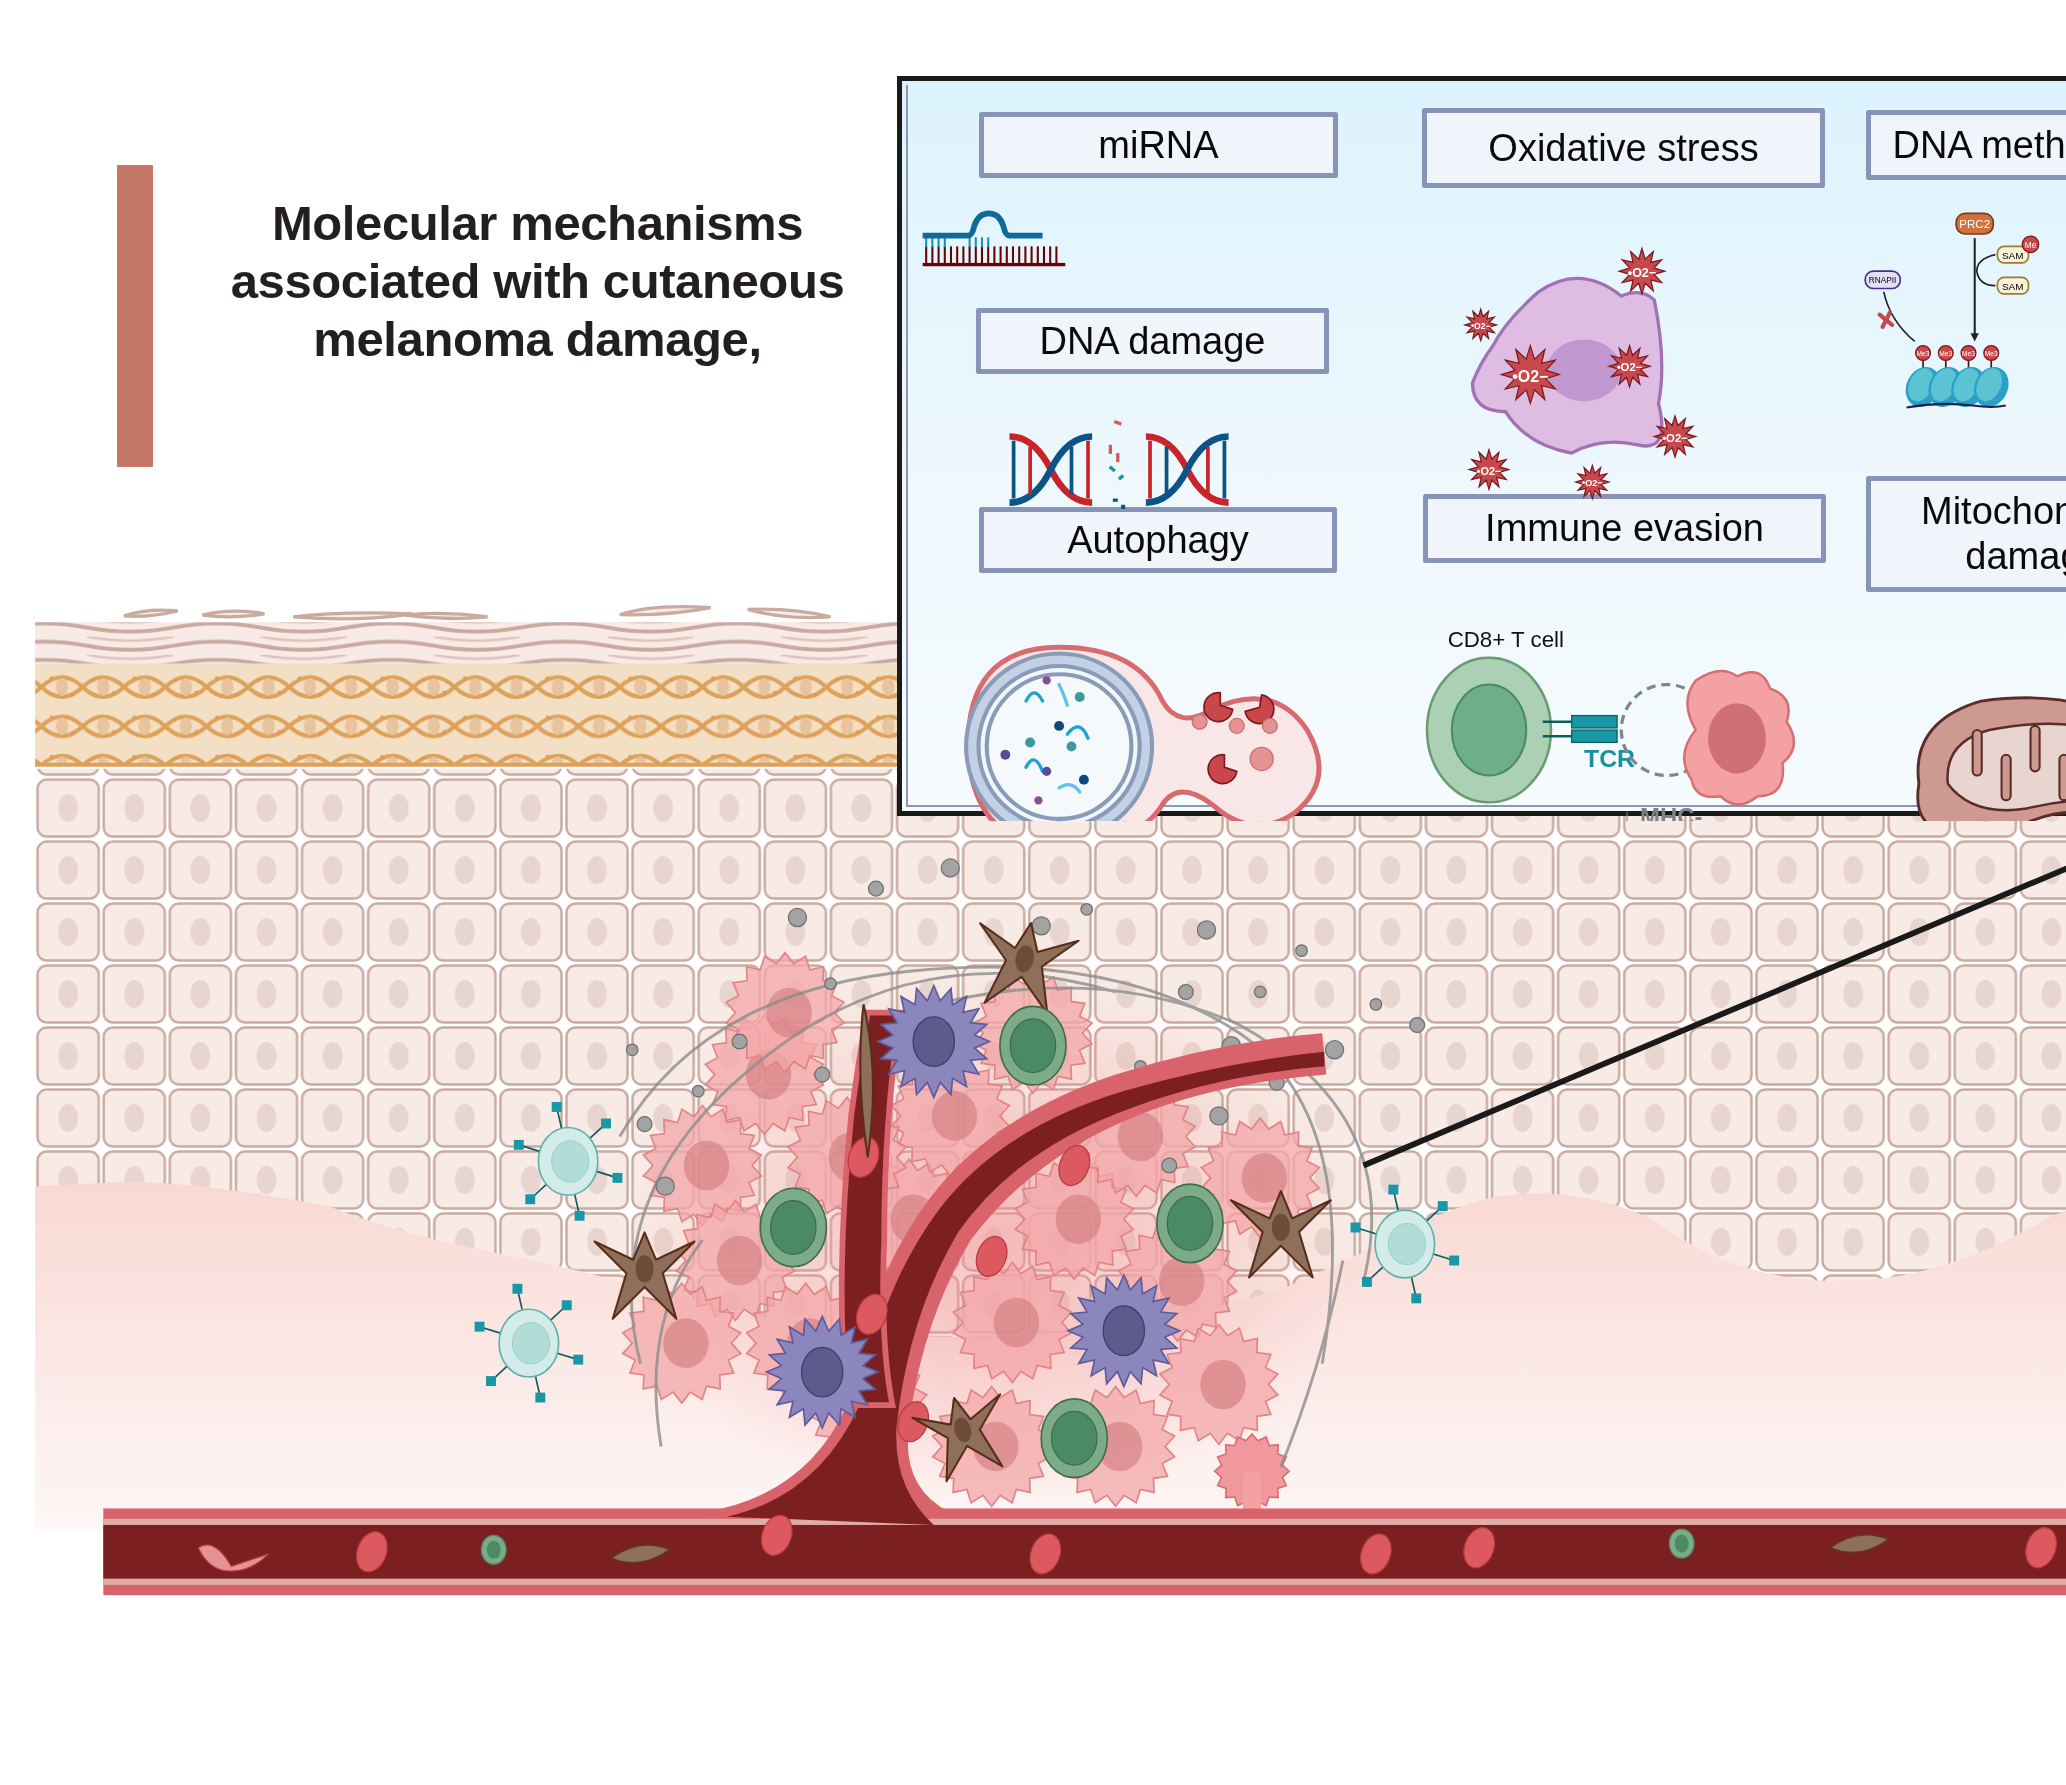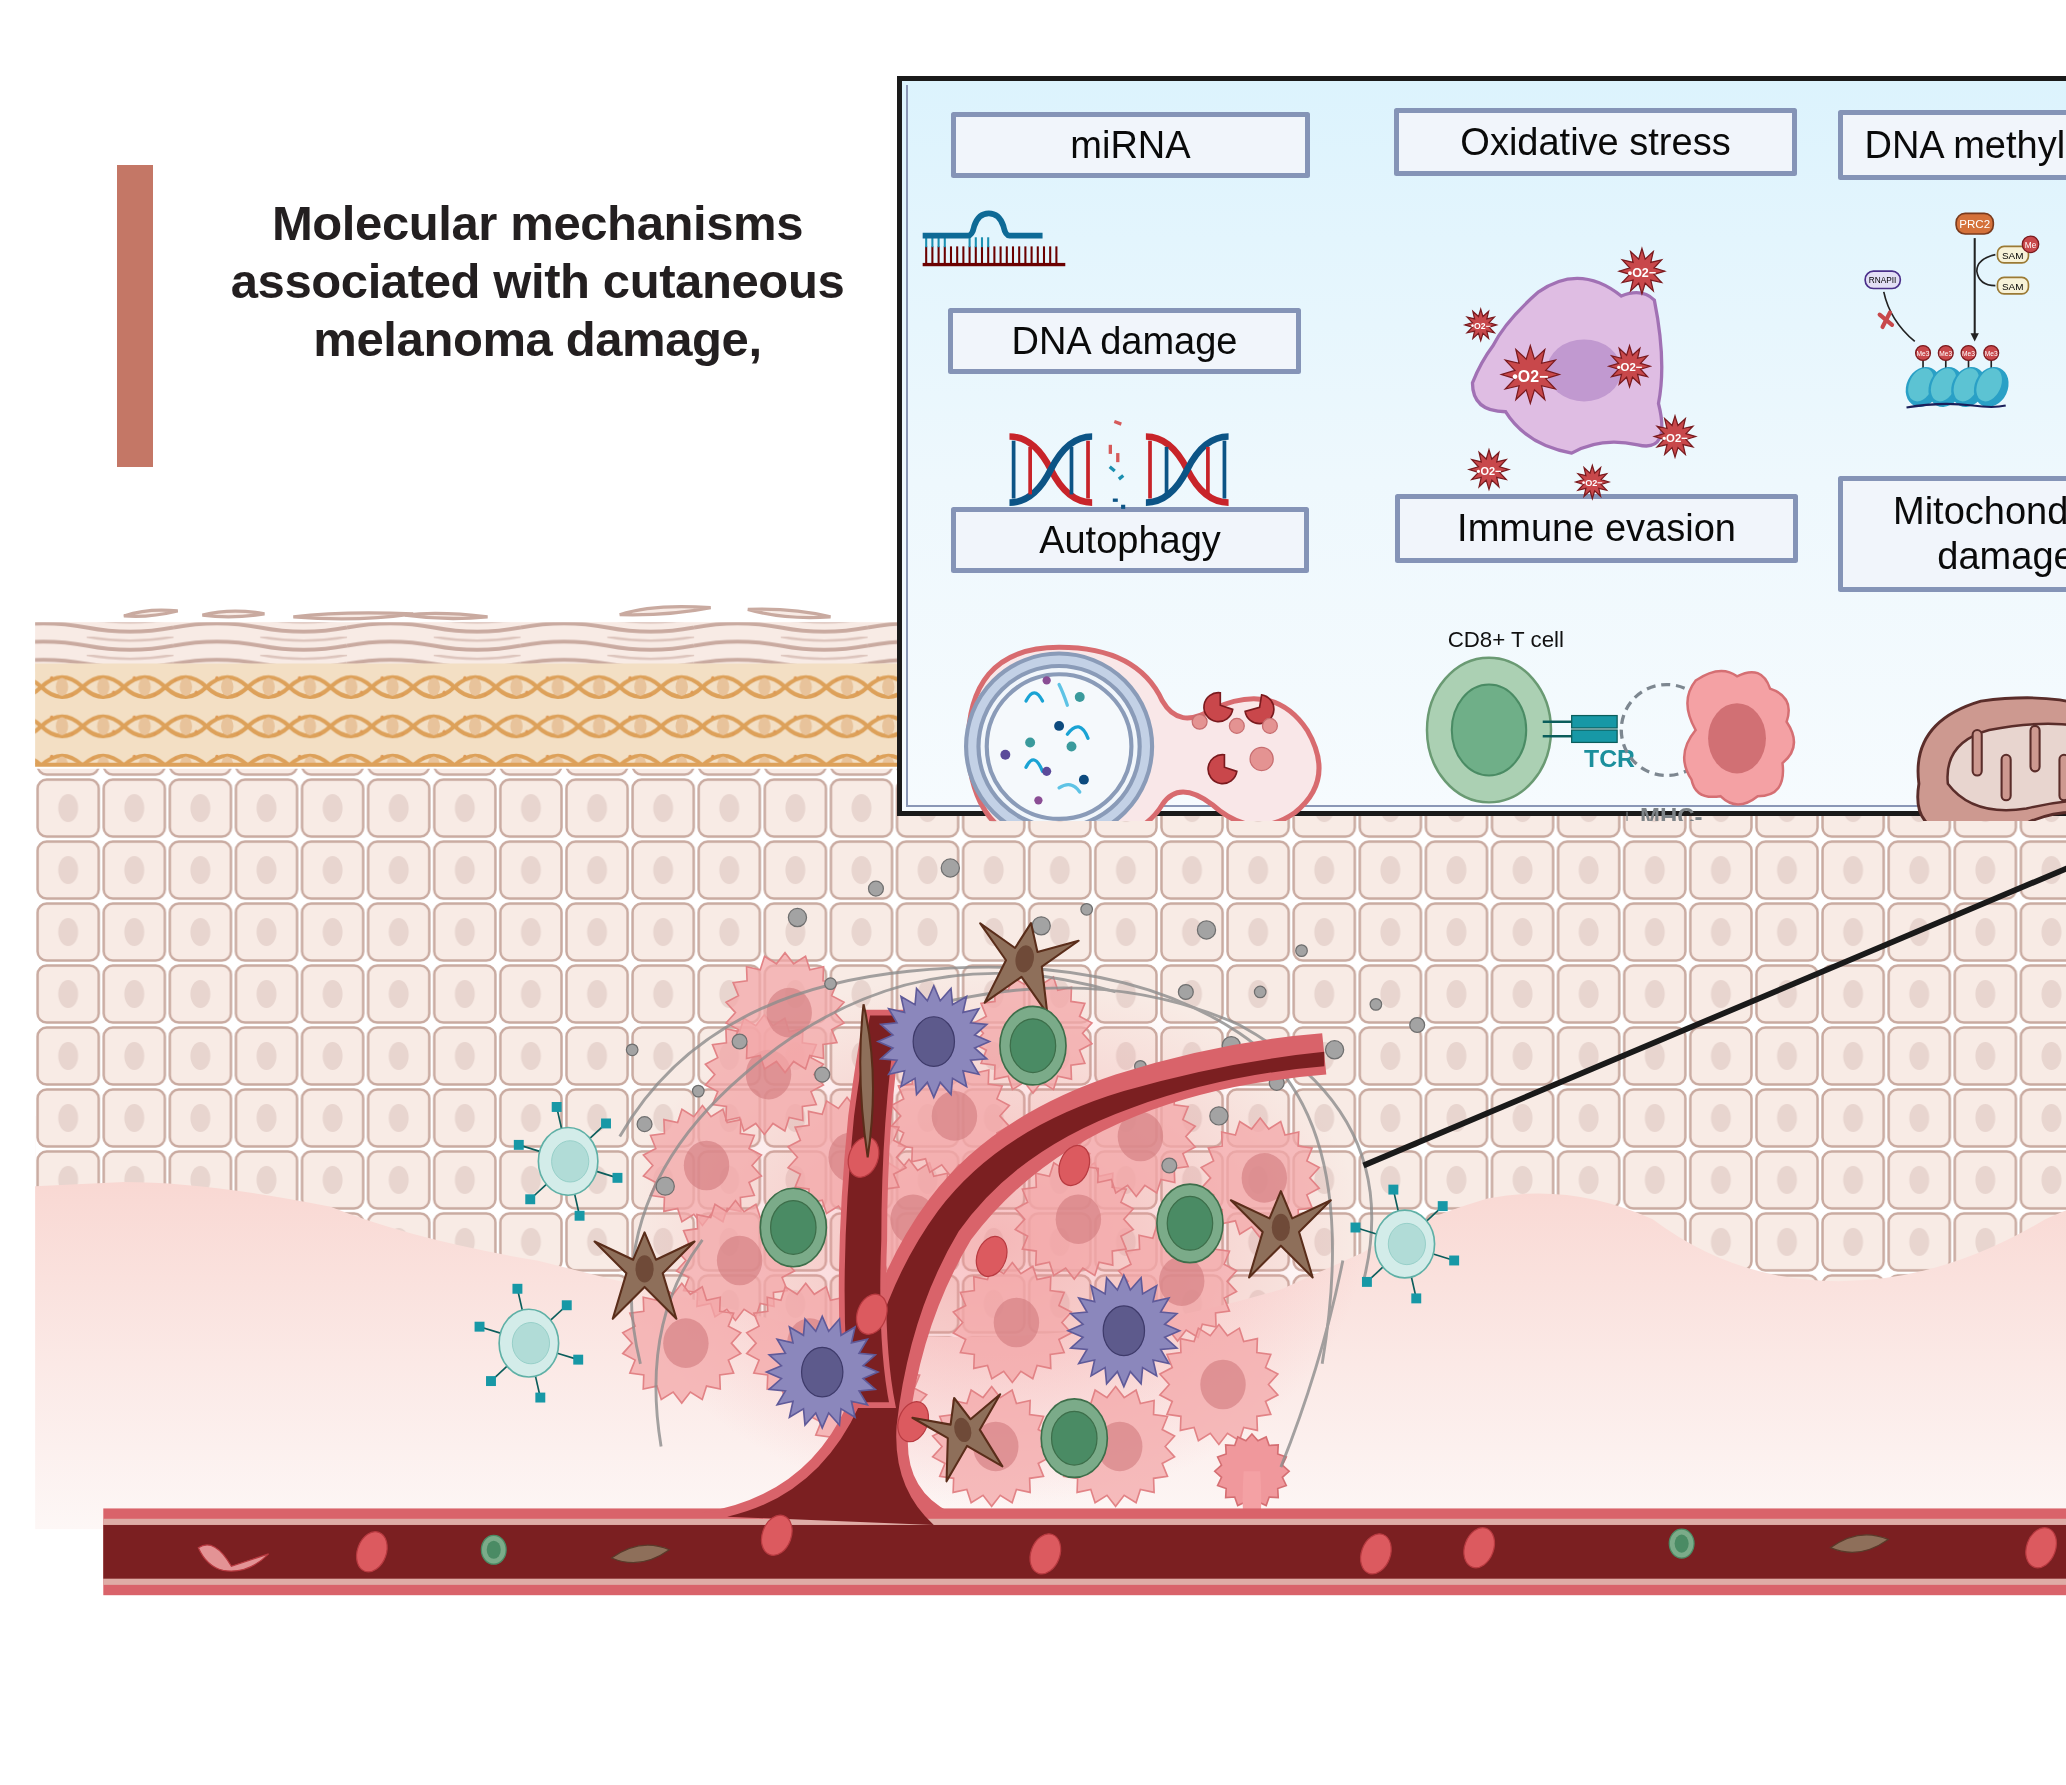--- a/index.html
+++ b/index.html
@@ -9,21 +9,21 @@
   .title { position: absolute; left: 174px; top: 194px; width: 727px; text-align: center;
            font-family: "Liberation Sans", sans-serif; font-weight: 700; font-size: 49px; line-height: 58px;
            color: #231f20; letter-spacing: -0.4px; }
   .title span { display: block; }
   .panel { position: absolute; left: 897px; top: 76px; width: 1298px; height: 740px;
            border: 5px solid #1a1a1a; box-sizing: border-box;
            background: linear-gradient(180deg, #dcf3fd 0%, #eef8fd 55%, #f6fbfe 100%); }
   .panel-inner { position: absolute; left: 4.1px; top: 4.1px; right: 4.1px; bottom: 4.1px; border: 2.5px solid #8a97b6; border-top: none; border-right: none; box-sizing: border-box; }
   .label-box { position: absolute; background: #f1f5fb; border: 5.8px solid #8594b7; border-radius: 2.5px;
                box-sizing: border-box; display: flex; align-items: center; justify-content: center;
-               text-align: center; font-family: "Liberation Sans", sans-serif; color: #0a0a0a; font-size: 38px; line-height: 45px; }
+               text-align: center; font-family: "Liberation Sans", sans-serif; color: #0a0a0a; font-size: 38px; line-height: 45px; margin-left: 28px; }
 </style>
 </head>
 <body>
 
 <svg id="scene" xmlns="http://www.w3.org/2000/svg" viewBox="0 0 5356 4321" width="2213" height="1786">
   <defs>
     <linearGradient id="dermisGrad" x1="0" y1="0" x2="0" y2="1">
       <stop offset="0" stop-color="#f8d2cc"></stop>
       <stop offset="0.6" stop-color="#fbe9e6"></stop>
       <stop offset="1" stop-color="#fdf7f6"></stop>
@@ -286,21 +286,21 @@
 
   <div class="label-box" style="left:49px; top:31px; width:359px; height:66px;">
       <span>miRNA</span>
     </div>
   <div class="label-box" style="left:46px; top:227px; width:353px; height:66px;justify-content:center;">
       <span>DNA damage</span>
     </div>
   <div class="label-box" style="left:49px; top:426px; width:358px; height:66px;">
       <span>Autophagy</span>
     </div>
-  <div class="label-box" style="left:492px; top:27px; width:403px; height:68px;">
+  <div class="label-box" style="left:492px; top:27px; width:403px; height:80px;">
       <span>Oxidative stress</span>
     </div>
   <div class="label-box" style="left:493px; top:413px; width:403px; height:69px;">
       <span>Immune evasion</span>
     </div>
   <div class="label-box" style="left:936px; top:29px; width:336px; height:70px;">
       <span>DNA methylation</span>
     </div>
   <div class="label-box" style="left:936px; top:395px; width:336px; height:116px;">
     <span>

